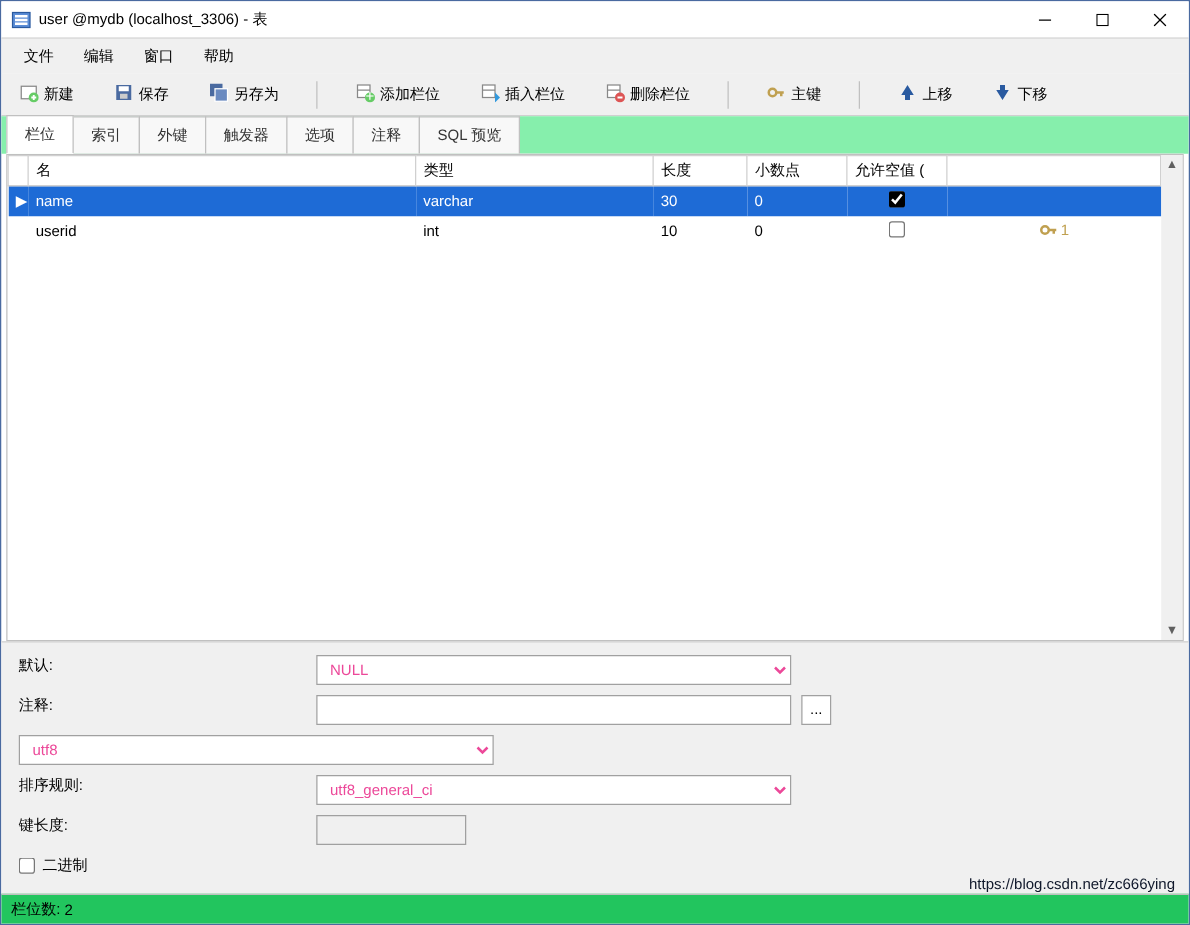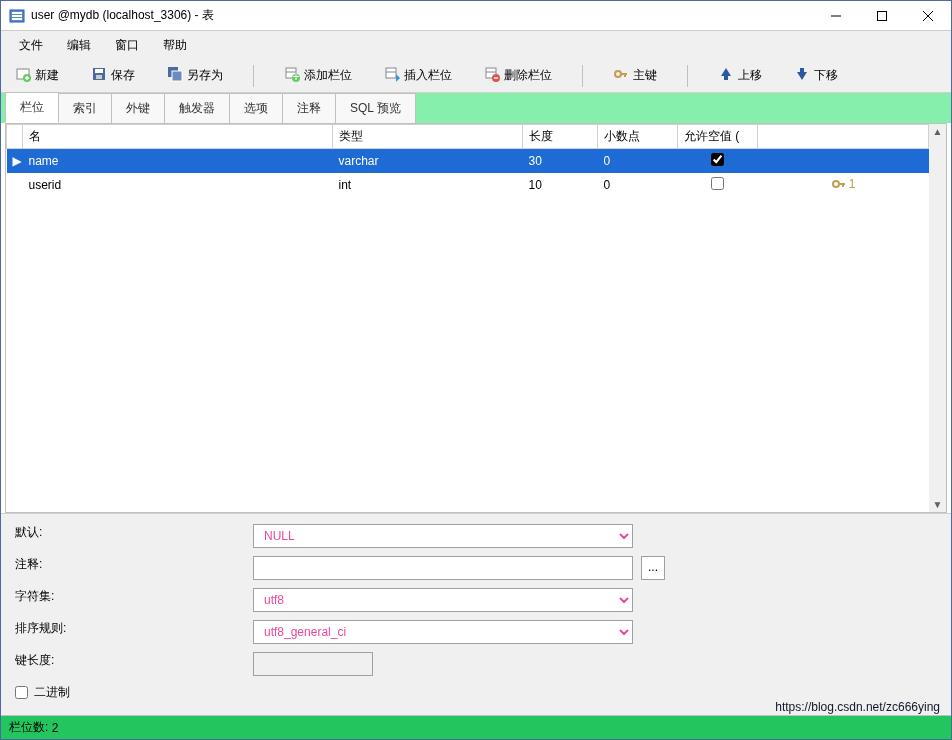--- a/index.html
+++ b/index.html
@@ -221,21 +221,20 @@
   <div class="row">
     <span class="lbl">默认:</span>
     <select><option>NULL</option></select>
   </div>
   <div class="row">
     <span class="lbl">注释:</span>
     <input type="text" value="" style="">
     <div class="morebtn">...</div>
   </div>
   <div class="row">
-    <span class="lbl">字符集:</span>
     <select><option>utf8</option></select>
   </div>
   <div class="row">
     <span class="lbl">排序规则:</span>
     <select><option>utf8_general_ci</option></select>
   </div>
   <div class="row">
     <span class="lbl">键长度:</span>
     <input type="text" readonly="" style="width: 120px;" value="">
   </div>

